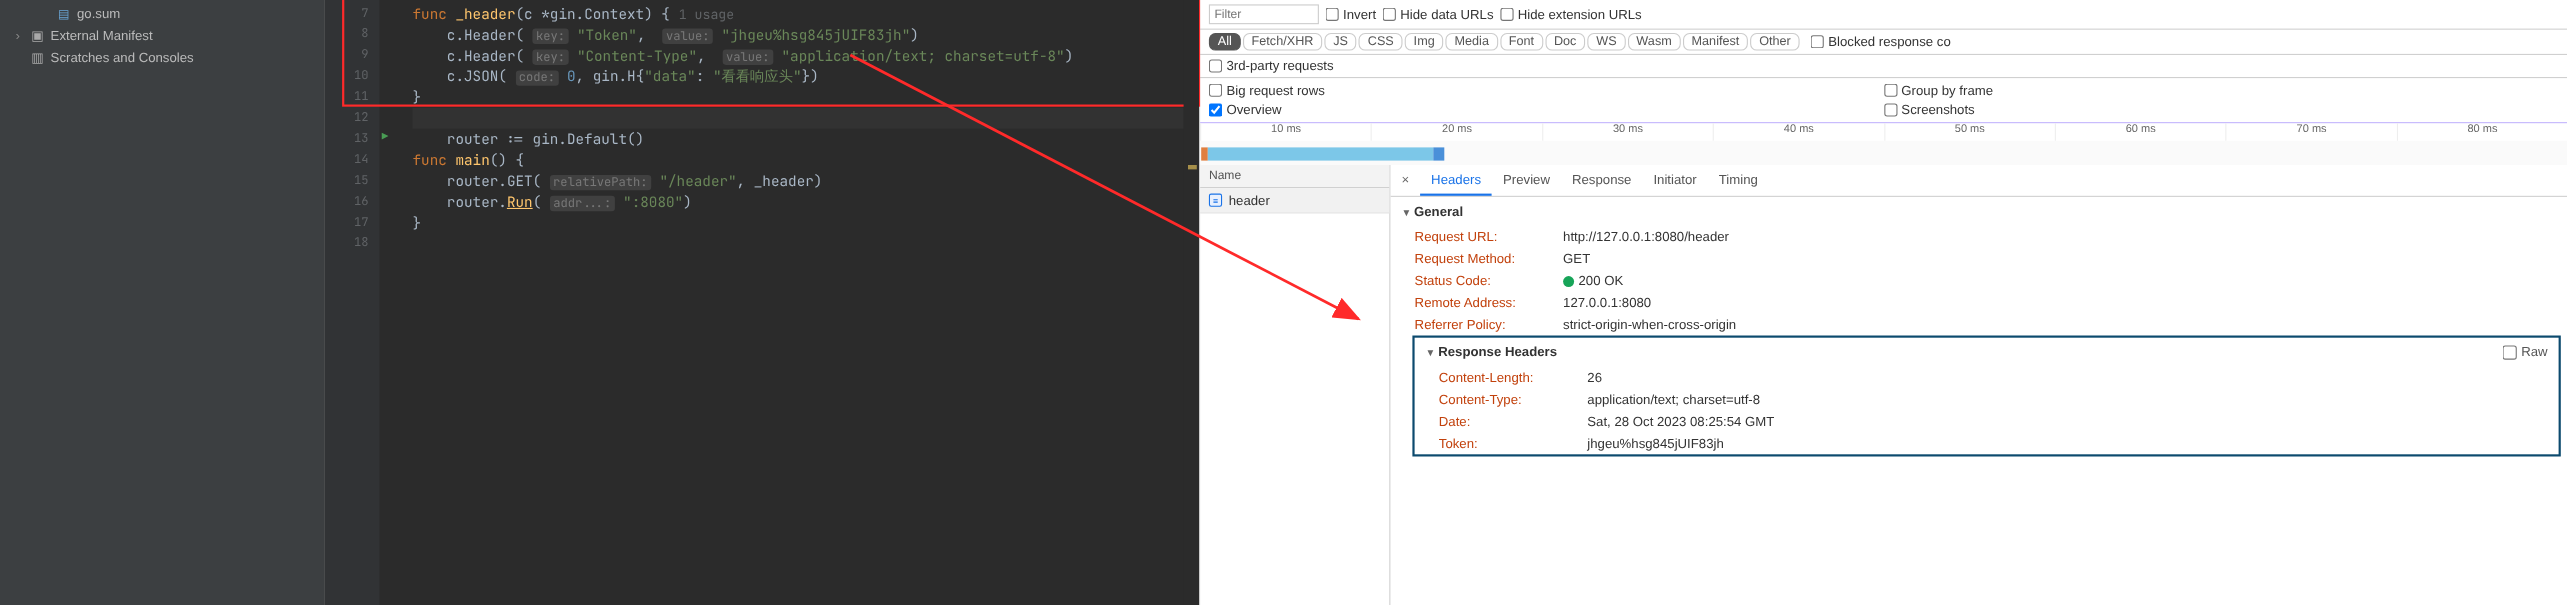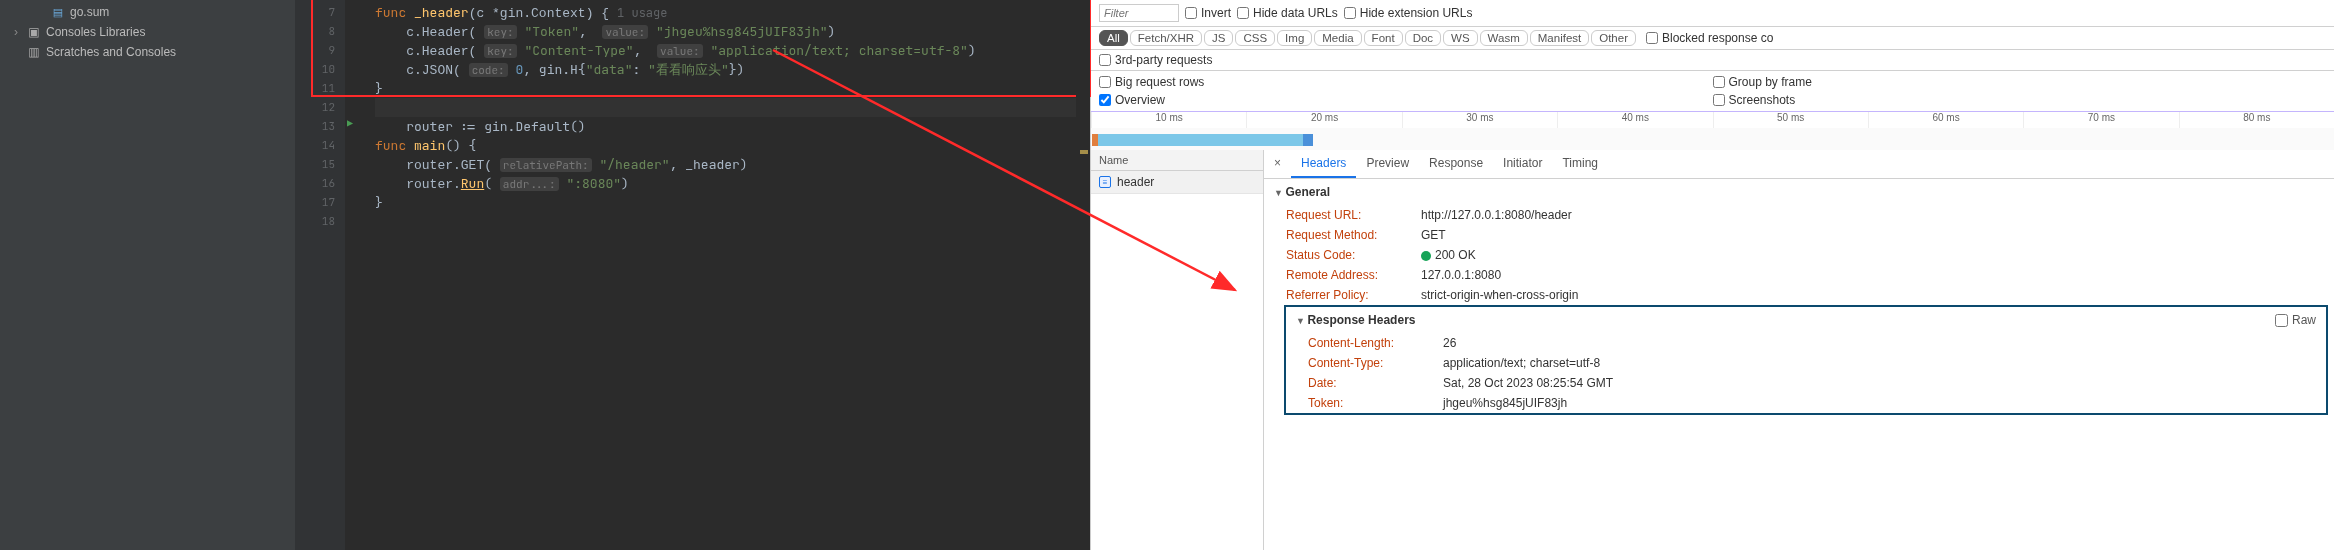--- a/index.html
+++ b/index.html
@@ -53,21 +53,21 @@
     .run-gutter { position: absolute; left: 52px; top: 0; width: 14px; }
     .run-marker { color: #499c54; font-size: 10px; position: absolute; }
     .code-area { padding: 3px 0 0 30px; position: relative; flex: 1; }
     .code-line { height: 19px; line-height: 19px; white-space: pre; }
     .kw { color: #cc7832; }
     .fn { color: #ffc66d; }
     .str { color: #6a8759; }
     .param-hint { background: #404040; color: #787878; border-radius: 3px; padding: 0 3px; font-size: 11px; }
     .usage-hint { color: #606366; font-size: 12px; margin-left: 8px; }
     .num { color: #6897bb; }
-    .ident { color: #a9b7c6; font-family: Liberation Mono, monospace; }
+    .ident { color: #a9b7c6; }
     .red-box {
       position: absolute;
       border: 2px solid #ff2a2a;
       pointer-events: none;
     }
     .cursor-line { background: #323232; }
 
     
     .editor-right-edge {
       width: 14px;
@@ -83,21 +83,21 @@
       color: #333;
       display: flex;
       flex-direction: column;
       border-left: 1px solid #ccc;
       font-size: 12px;
     }
     .dt-toolbar {
       display: flex; align-items: center; gap: 6px; padding: 4px 8px; border-bottom: 1px solid #d0d0d0;
       flex-wrap: wrap; row-gap: 4px;
     }
-    .dt-filter-input { border: 1px solid #ccc; padding: 1px 4px; font-size: 11px; color: #888; width: 80px; height: 18px; font-style: italic; }
+    .dt-filter-input { border: 1px solid #ccc; padding: 1px 4px; font-size: 11px; color: #888; width: 100px; height: 18px; }
     .chk { display: inline-flex; align-items: center; gap: 4px; font-size: 12px; color: #333; }
     .chk input { width: 12px; height: 12px; }
     .filter-row2 { display: flex; align-items: center; gap: 2px; padding: 3px 8px; border-bottom: 1px solid #d0d0d0; flex-wrap: wrap; }
     .pill { border: 1px solid #ccc; border-radius: 6px; padding: 1px 7px; font-size: 11.5px; color: #555; cursor: pointer; background: #fff; }
     .pill.active { background: #555; color: #fff; border-color: #555; }
     .dt-options { display: flex; padding: 4px 8px; border-bottom: 1px solid #c4b5fd; }
     .opt-col { flex: 1; display: flex; flex-direction: column; gap: 4px; }
 
     .timeline { height: 38px; border-bottom: 1px solid #d0d0d0; position: relative; }
     .timeline-ticks { display: flex; height: 16px; font-size: 10px; color: #666; }
@@ -132,21 +132,21 @@
 <body>
 
 <div class="sidebar">
   <div class="tree-item indent1">
     <span class="tree-icon file-icon">▤</span>
     <span>go.sum</span>
   </div>
   <div class="tree-item indent0">
     <span class="chevron">›</span>
     <span class="tree-icon lib-icon">▣</span>
-    <span>Consoles Libraries</span>
+    <span>External Manifest</span>
   </div>
   <div class="tree-item indent0">
     <span class="chevron"></span>
     <span class="tree-icon scratch-icon">▥</span>
     <span>Scratches and Consoles</span>
   </div>
 </div>
 
 <div class="editor">
   <div class="gutter">

